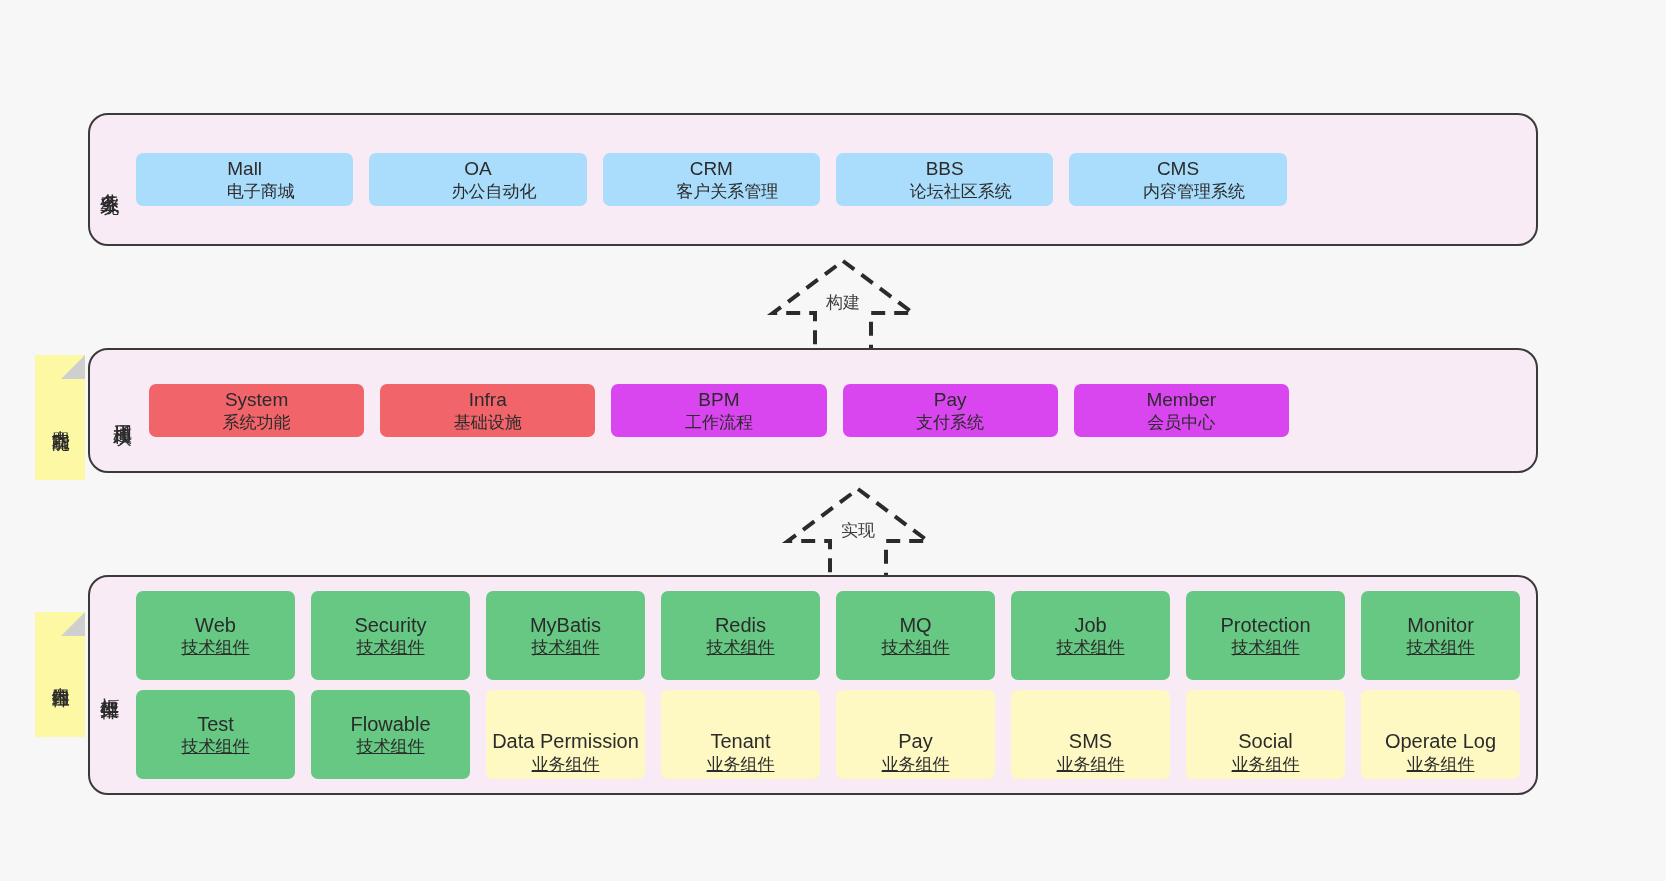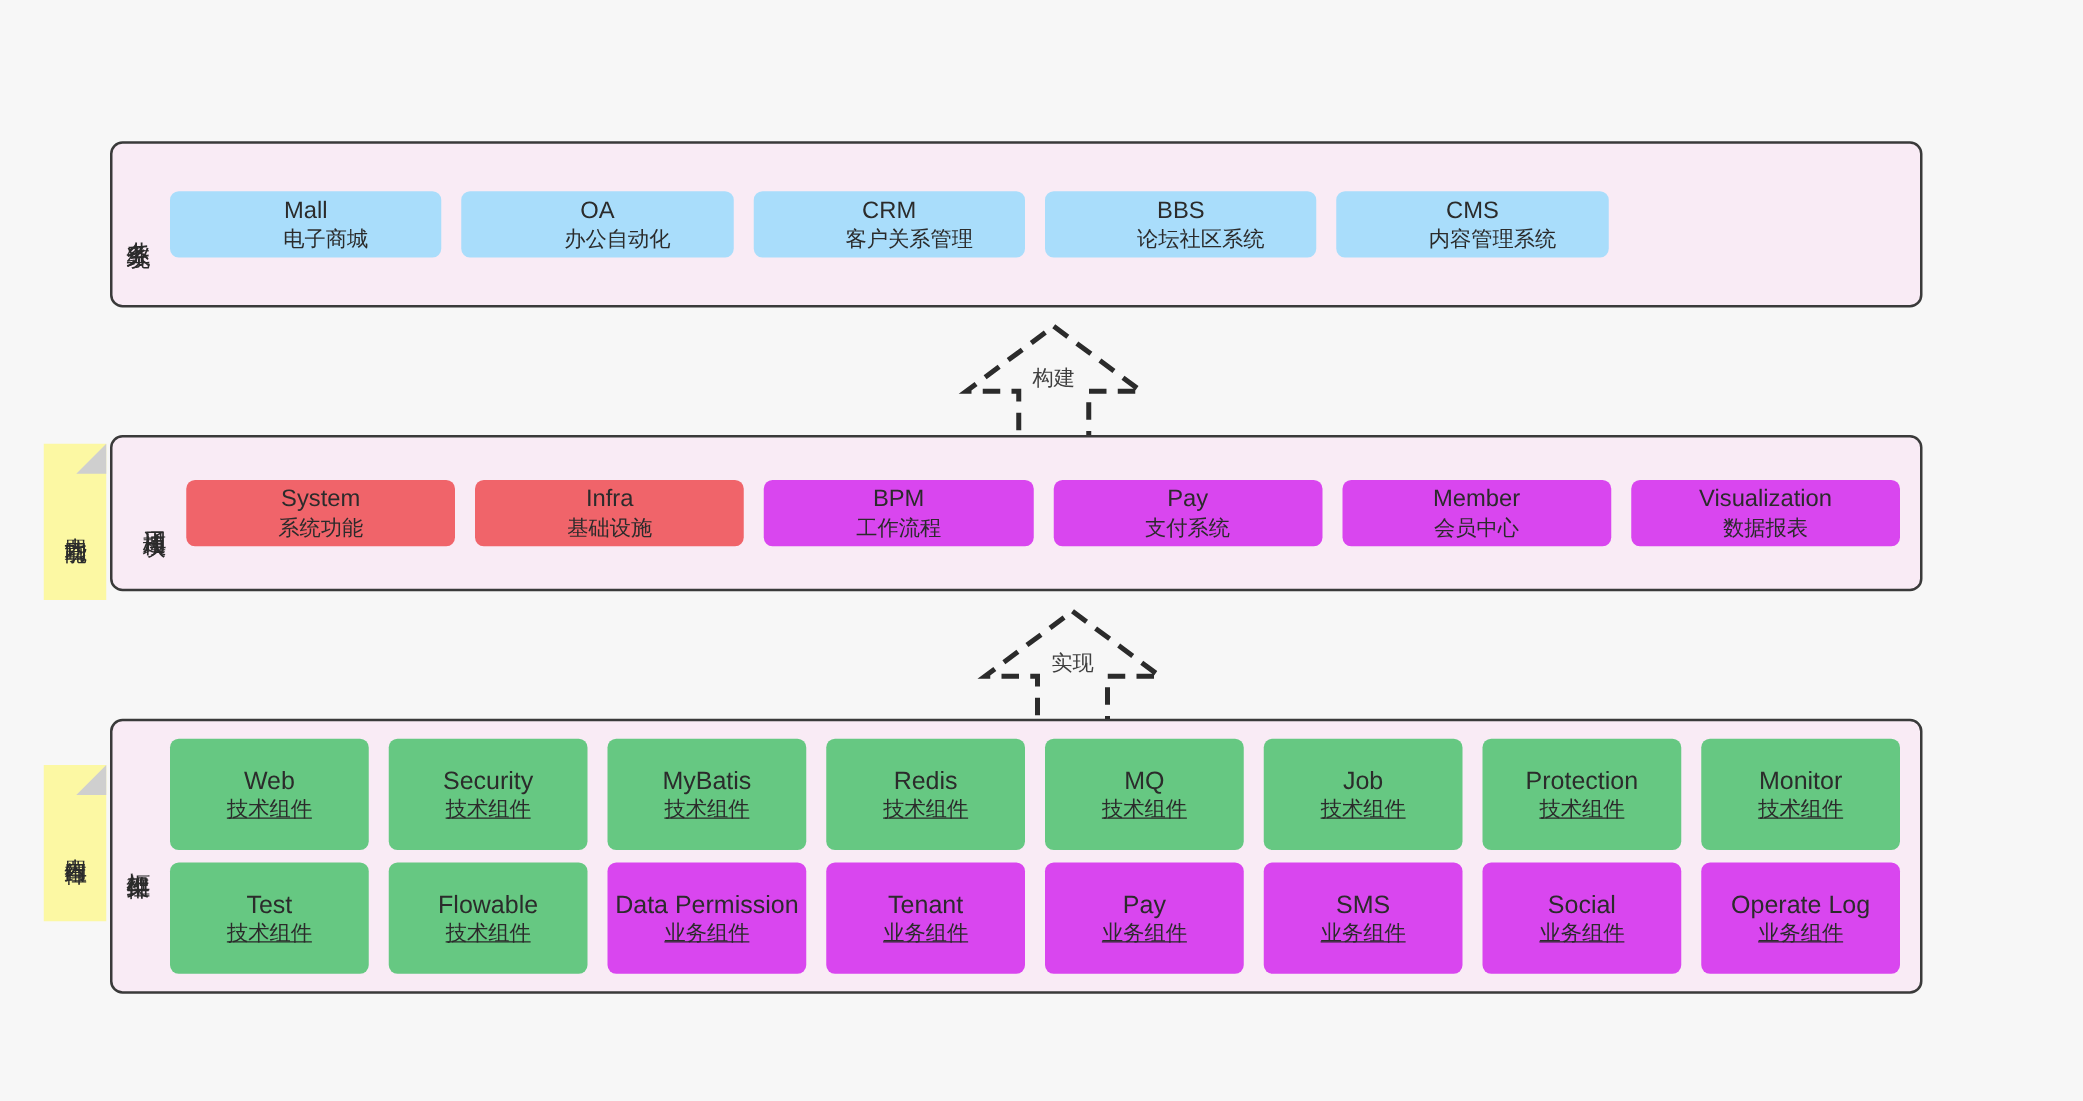--- a/index.html
+++ b/index.html
@@ -19,21 +19,21 @@
     position: absolute;
     inset: 0;
     background: #f7f7f7;
   }
 
   
   .section {
     position: absolute;
     background: #f9ebf5;
     border: 2px solid #3a3a3a;
-    border-radius: 10px;
+    border-radius: 20px;
     box-sizing: border-box;
     display: flex;
     align-items: stretch;
   }
   .sec-business { left: 88px;  top: 113px;  width: 1450px; height: 133px; }
   .sec-common   { left: 88px;  top: 348px;  width: 1450px; height: 125px; padding-left: 13px; }
   .sec-frame    { left: 88px;  top: 575px;  width: 1450px; height: 220px; }
 
   
   .sec-label {
@@ -81,21 +81,21 @@
   .sec-business .node .en { font-size: 19px; }
   .sec-business .node .cn { font-size: 17px; margin-left: 32px; }
   .sec-frame .node .en { font-size: 20px; }
   .sec-frame .node .cn { font-size: 17px; text-decoration: underline; }
 
   
   .c-blue       { background: #a9ddfb; }
   .c-red        { background: #f0646a; }
   .c-pink       { background: #d946ef; }
   .c-green      { background: #66c882; }
-  .c-lightgreen { background: #d946ef; }
+  .c-lightgreen { background: #fef9c3; justify-content: flex-end; }
 
   
   .sticky {
     position: absolute;
     background: #fcf8a3;
     display: flex;
     align-items: center;
     justify-content: center;
     font-size: 18px;
     line-height: 1.18;
@@ -196,24 +196,20 @@
         <span class="cn">工作流程</span>
       </div>
       <div class="node c-pink">
         <span class="en">Pay</span>
         <span class="cn">支付系统</span>
       </div>
       <div class="node c-pink">
         <span class="en">Member</span>
         <span class="cn">会员中心</span>
       </div>
-      <div class="node c-pink">
-        <span class="en">Visualization</span>
-        <span class="cn">数据报表</span>
-      </div>
     </div>
   </div>
 
   <div class="arrow arrow-impl">
     <svg viewBox="0 0 180 100" xmlns="http://www.w3.org/2000/svg">
       <path d="M 90 6 L 160 58 L 118 58 L 118 96 L 62 96 L 62 58 L 20 58 Z" fill="none" stroke="#2b2b2b" stroke-width="4" stroke-dasharray="14 9" stroke-linejoin="miter"></path>
     </svg>
     <div class="alabel">实现</div>
   </div>
 

